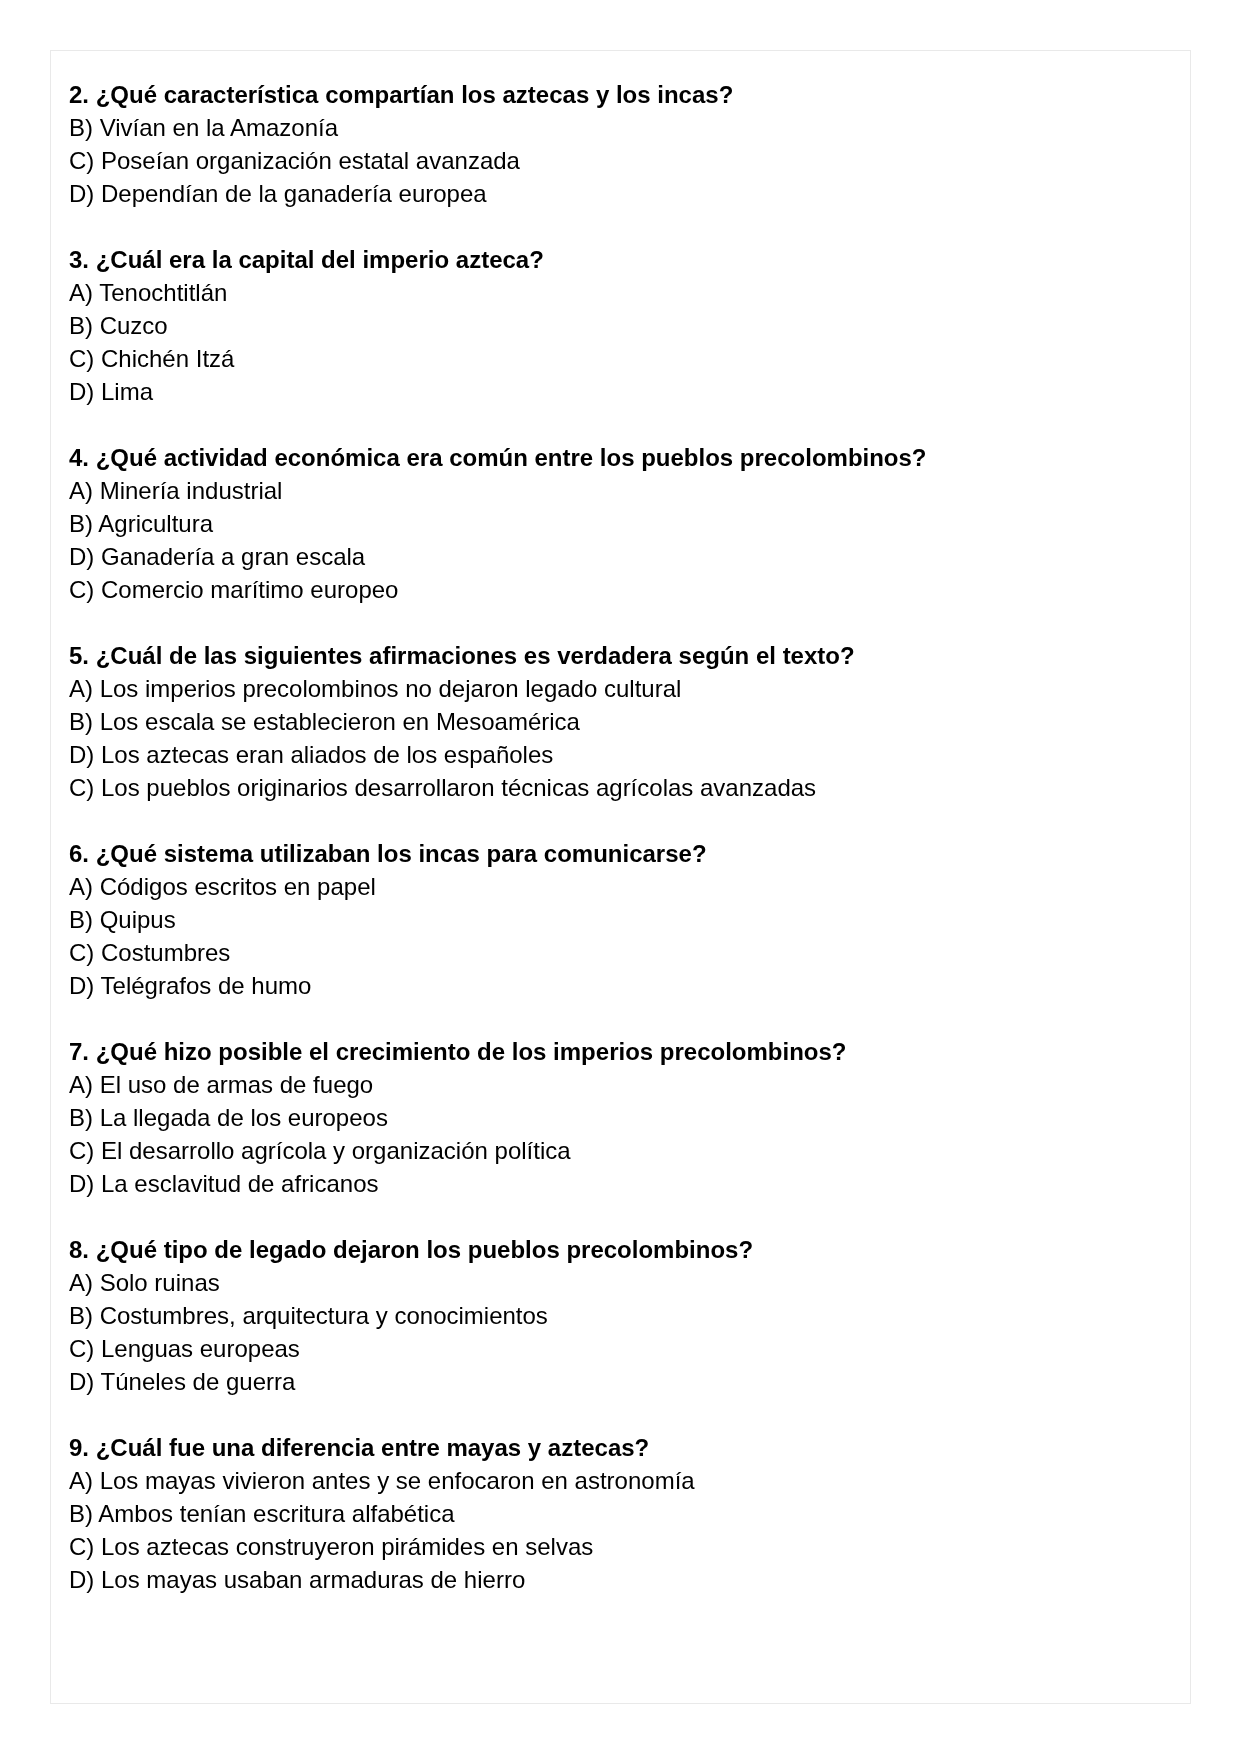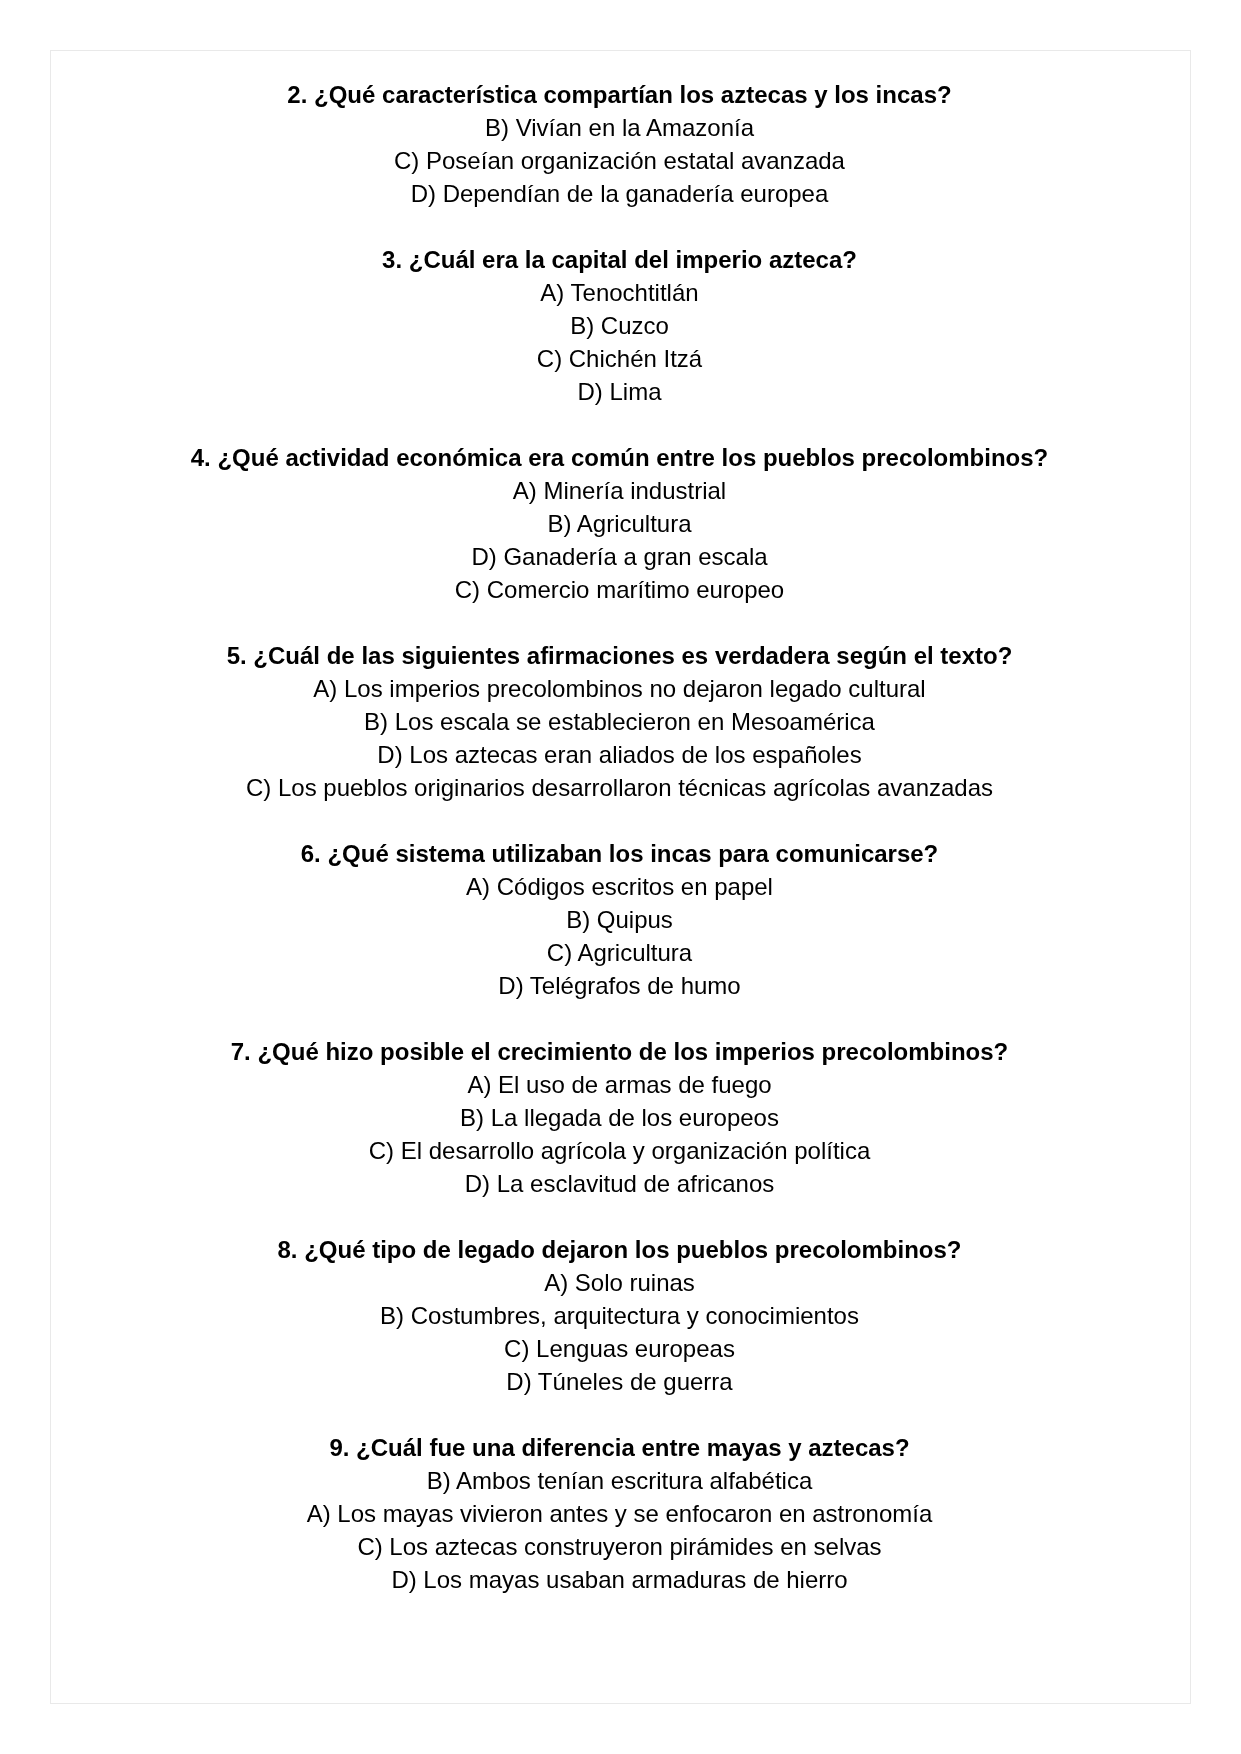--- a/index.html
+++ b/index.html
@@ -20,21 +20,20 @@
     position: absolute;
     left: 50px;
     top: 50px;
     width: 1141px;
     height: 1654px;
     box-sizing: border-box;
     background: #ffffff;
     border: 1px solid #e9e9e9;
     padding: 27px 20px 0 18px;
     overflow: hidden;
-    text-align: center;
   }
   .question-block {
     margin: 0 0 33px 0;
   }
   .line {
     font-size: 24px;
     line-height: 33px;
     height: 33px;
     color: #000000;
     white-space: nowrap;
@@ -77,21 +76,21 @@
   <div class="line option">A) Los imperios precolombinos no dejaron legado cultural</div>
           <div class="line option">B) Los escala se establecieron en Mesoamérica</div>
           <div class="line option">D) Los aztecas eran aliados de los españoles</div>
           <div class="line option">C) Los pueblos originarios desarrollaron técnicas agrícolas avanzadas</div>
         </section>
 
   <section class="question-block">
     <div class="line question-title">6. ¿Qué sistema utilizaban los incas para comunicarse?</div>
   <div class="line option">A) Códigos escritos en papel</div>
           <div class="line option">B) Quipus</div>
-          <div class="line option">C) Agricultura</div>
+          <div class="line option">C) Costumbres</div>
           <div class="line option">D) Telégrafos de humo</div>
         </section>
 
   <section class="question-block">
     <div class="line question-title">7. ¿Qué hizo posible el crecimiento de los imperios precolombinos?</div>
   <div class="line option">A) El uso de armas de fuego</div>
           <div class="line option">B) La llegada de los europeos</div>
           <div class="line option">C) El desarrollo agrícola y organización política</div>
           <div class="line option">D) La esclavitud de africanos</div>
         </section>
@@ -99,20 +98,20 @@
   <section class="question-block">
     <div class="line question-title">8. ¿Qué tipo de legado dejaron los pueblos precolombinos?</div>
   <div class="line option">A) Solo ruinas</div>
           <div class="line option">B) Costumbres, arquitectura y conocimientos</div>
           <div class="line option">C) Lenguas europeas</div>
           <div class="line option">D) Túneles de guerra</div>
         </section>
 
   <section class="question-block">
     <div class="line question-title">9. ¿Cuál fue una diferencia entre mayas y aztecas?</div>
-  <div class="line option">B) Ambos tenían escritura alfabética</div>
-          <div class="line option">A) Los mayas vivieron antes y se enfocaron en astronomía</div>
+  <div class="line option">A) Los mayas vivieron antes y se enfocaron en astronomía</div>
+          <div class="line option">B) Ambos tenían escritura alfabética</div>
           <div class="line option">C) Los aztecas construyeron pirámides en selvas</div>
           <div class="line option">D) Los mayas usaban armaduras de hierro</div>
         </section>
 </div>
   </div>
 </div>
 
 </body></html>

